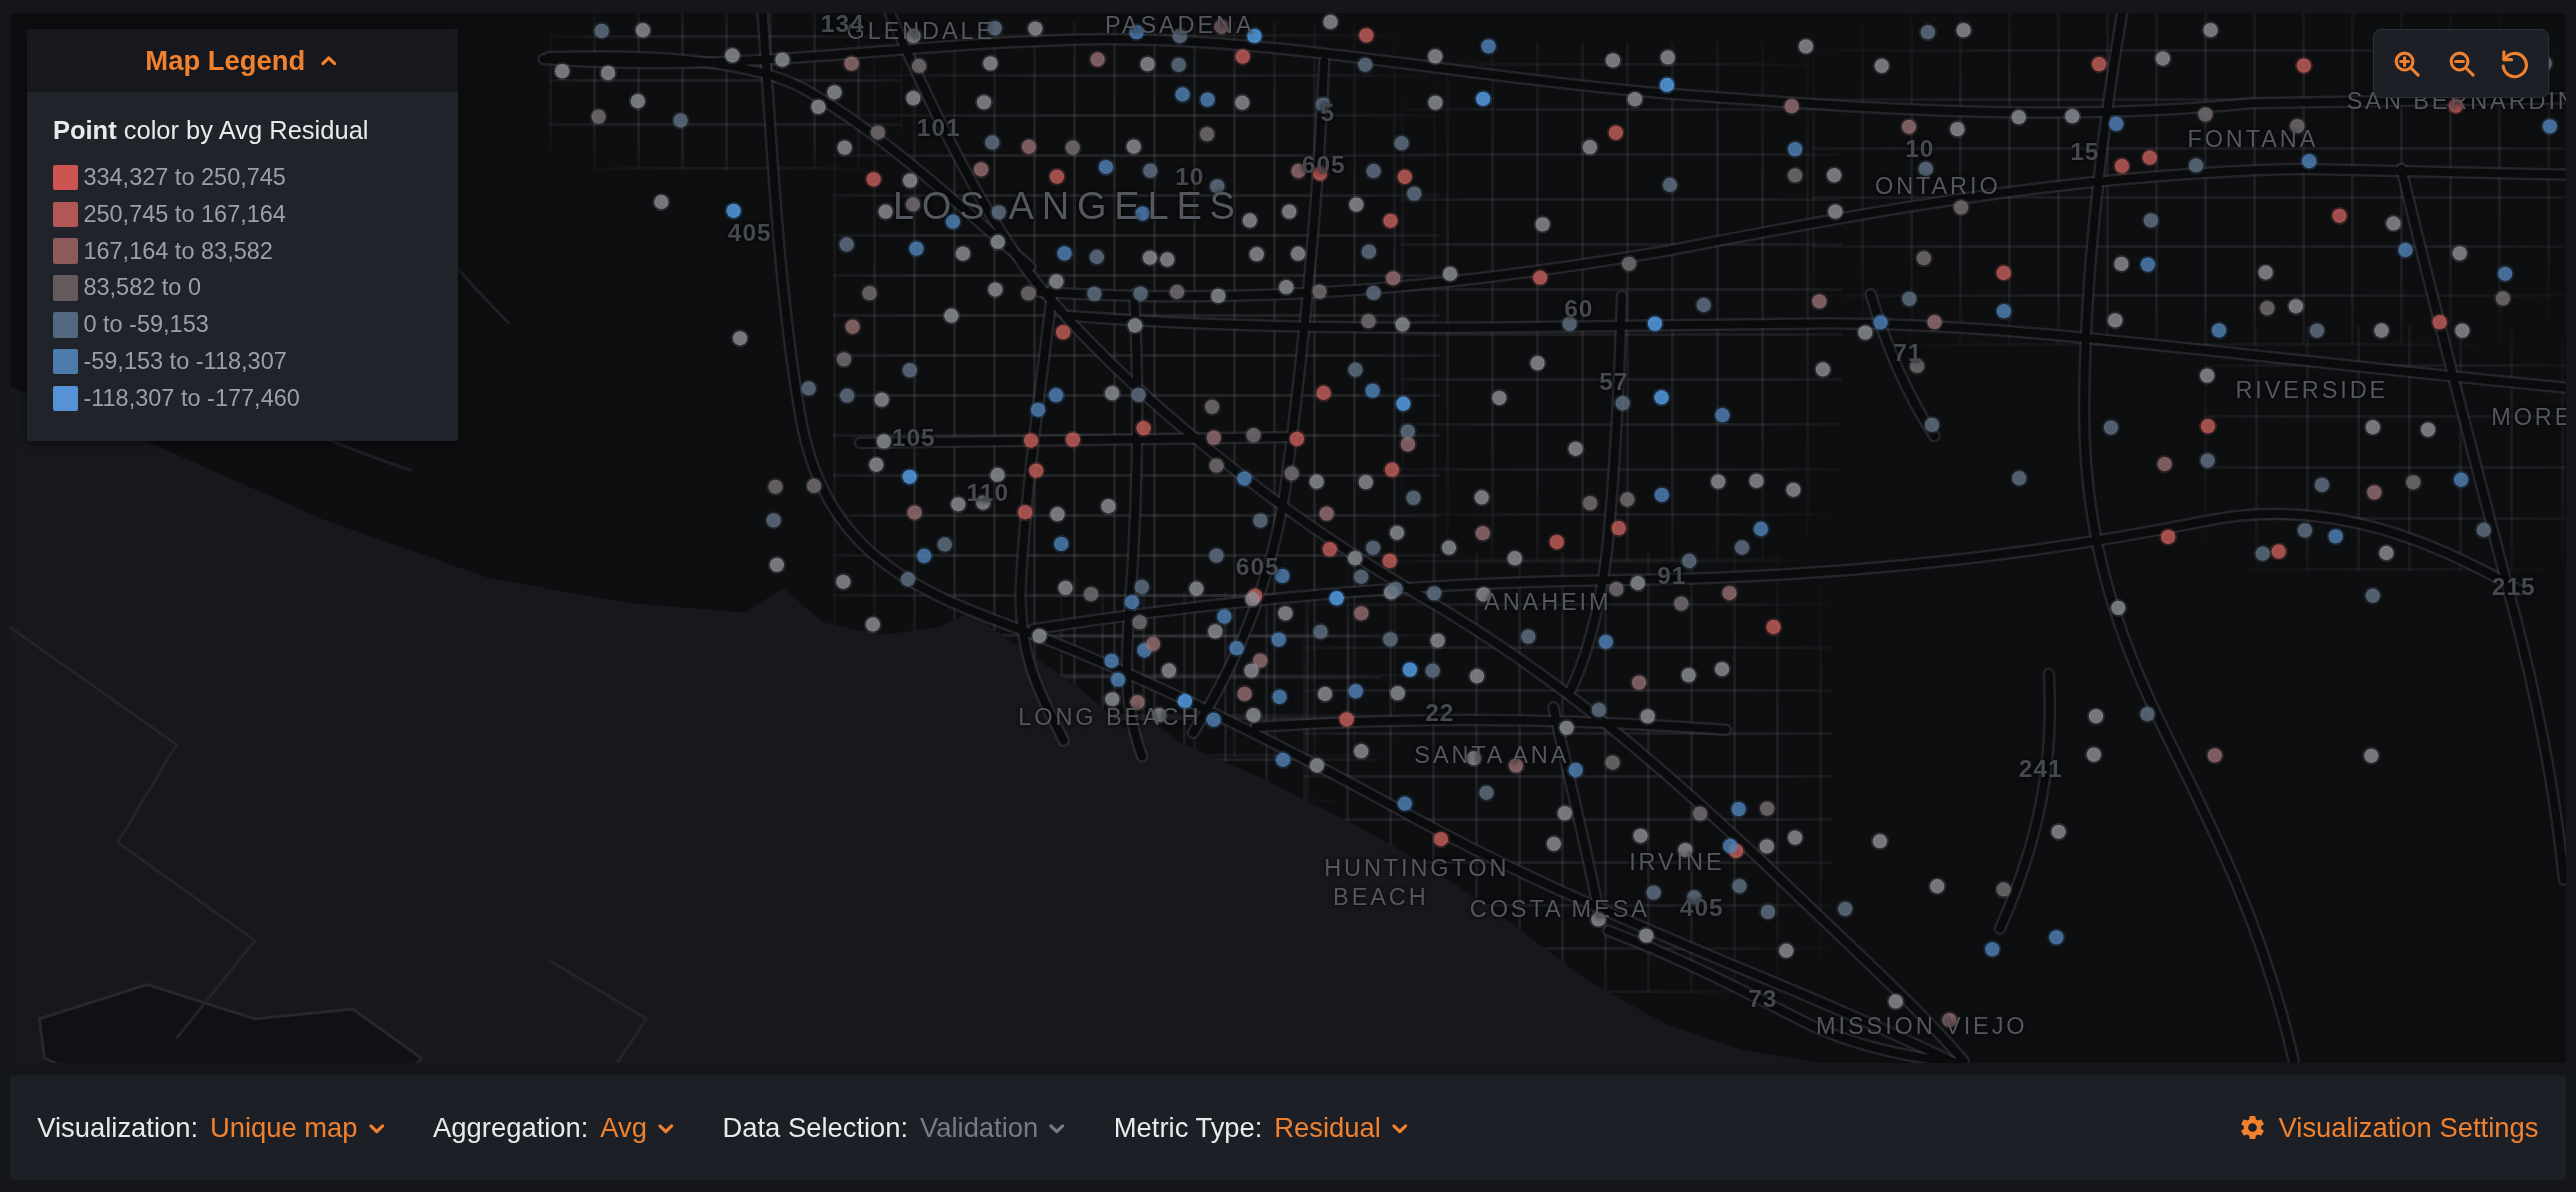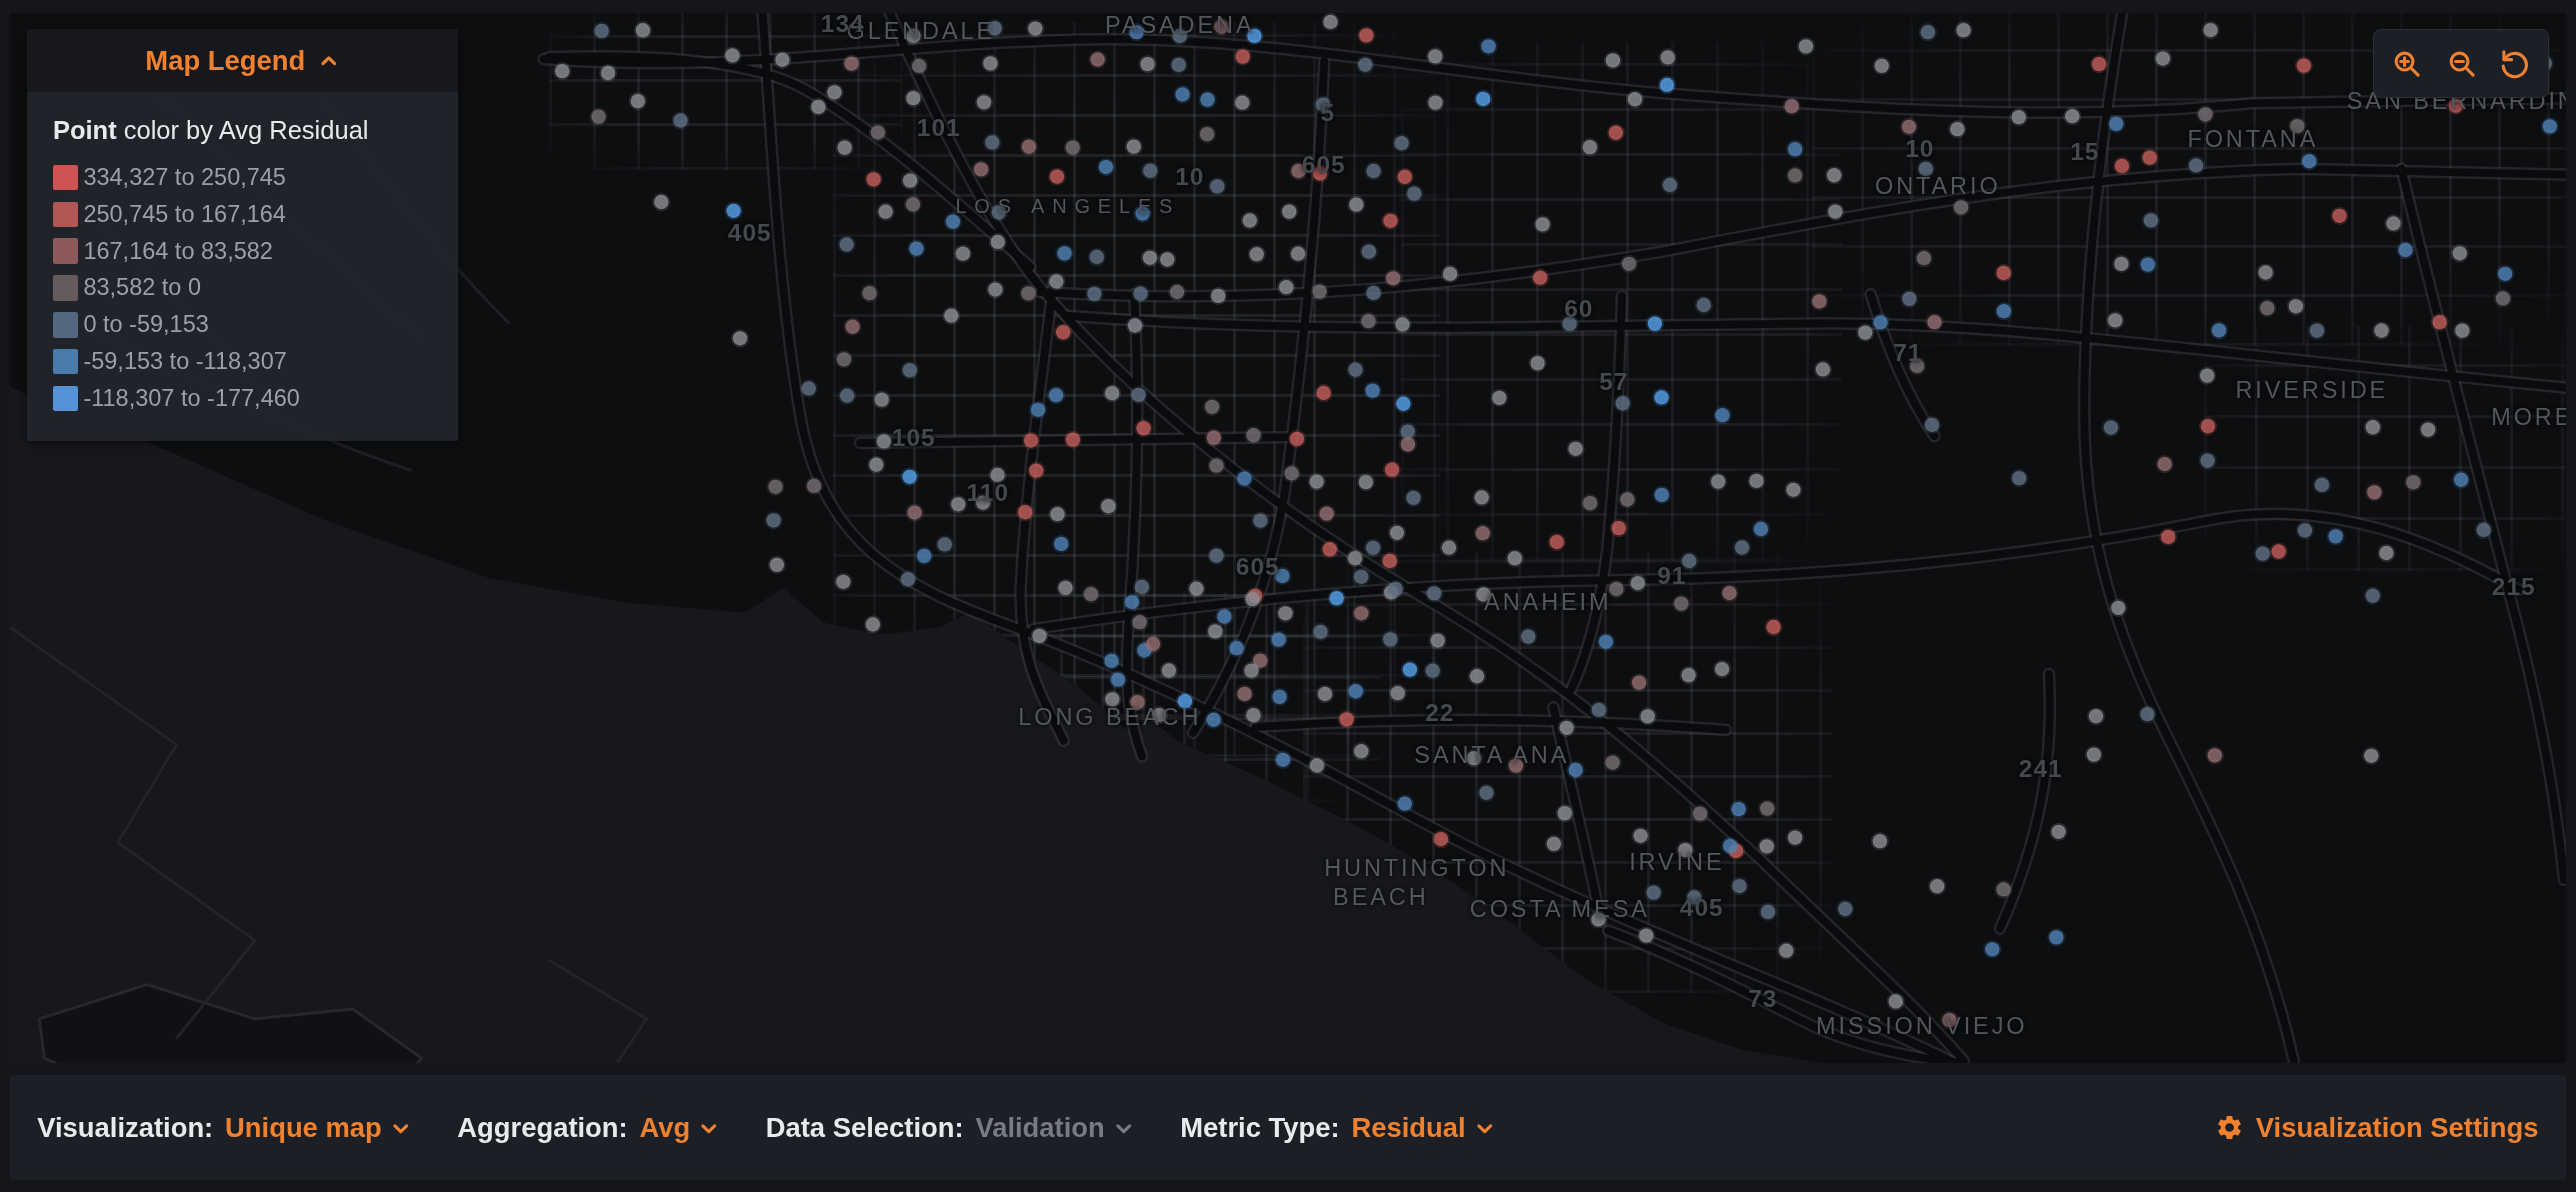--- a/index.html
+++ b/index.html
@@ -39,21 +39,21 @@
   .ctrl-btn{width:39px;height:39px;display:flex;align-items:center;justify-content:center;
             color:#f0812f;cursor:pointer;}
 
   
   .attribution{position:absolute;right:0;bottom:0;z-index:25;background:#ababab;
                color:#333;font-size:24.5px;padding:3.9px 11.8px;line-height:29px;}
 
   
   .toolbar{position:absolute;left:9.8px;top:1075px;width:2556px;height:105px;
            background:#1c1f25;border-radius:3.9px;display:flex;align-items:center;
-           padding:0 27.4px;box-sizing:border-box;gap:45px;font-size:27.4px;font-weight:700;}
+           padding:0 27.4px;box-sizing:border-box;gap:45px;font-size:27.4px;font-weight:400;}
   .tb-group{display:flex;align-items:center;gap:11.8px;}
   .tb-label{color:#e9eaec;}
   .tb-pick{display:flex;align-items:center;gap:7px;cursor:pointer;}
   .tb-value.orange{color:#f0812f;}
   .tb-value.muted{color:#767c84;}
   .tb-chevron{margin-top:2.9px;}
   .tb-settings{margin-left:auto;display:flex;align-items:center;gap:11.8px;
                color:#f0812f;cursor:pointer;}
 </style>
 </head>
@@ -517,21 +517,21 @@
       <circle cx="2310.3" cy="565.0" r="7.3" fill="#5f7082" fill-opacity="0.82" stroke="#5f7082" stroke-width="4" stroke-opacity="0.22"></circle>
       <circle cx="2384.8" cy="547.3" r="7.3" fill="#4f81b4" fill-opacity="0.82" stroke="#4f81b4" stroke-width="4" stroke-opacity="0.22"></circle>
       <circle cx="2436.6" cy="564.3" r="7.3" fill="#8b8e95" fill-opacity="0.82" stroke="#8b8e95" stroke-width="4" stroke-opacity="0.22"></circle>
       <circle cx="2422.7" cy="607.9" r="7.3" fill="#5f7082" fill-opacity="0.82" stroke="#5f7082" stroke-width="4" stroke-opacity="0.22"></circle>
       <circle cx="2421.2" cy="771.4" r="7.3" fill="#8b8e95" fill-opacity="0.82" stroke="#8b8e95" stroke-width="4" stroke-opacity="0.22"></circle>
     </svg>
 
   <div id="map-labels">
       <span class="map-label" style="left: 911px; top: 18.6px; font-size: 23.5px;">GLENDALE</span>
       <span class="map-label" style="left: 1170px; top: 12.7px; font-size: 23.5px;">PASADENA</span>
-      <span class="map-label" style="left: 1058px; top: 193px; font-size: 20px; letter-spacing: 7.8px;">LOS ANGELES</span>
+      <span class="map-label" style="left: 1058px; top: 193px; font-size: 38px; letter-spacing: 7.8px;">LOS ANGELES</span>
       <span class="map-label" style="left: 1928px; top: 173px; font-size: 23.5px;">ONTARIO</span>
       <span class="map-label" style="left: 2243px; top: 126px; font-size: 23.5px;">FONTANA</span>
       <span class="map-label" style="left: 2463px; top: 88px; font-size: 23.5px;">SAN BERNARDINO</span>
       <span class="map-label" style="left: 2302px; top: 377px; font-size: 23.5px;">RIVERSIDE</span>
       <span class="map-label" style="left: 2543px; top: 404px; font-size: 23.5px;">MORENO</span>
       <span class="map-label" style="left: 1538px; top: 589px; font-size: 23.5px;">ANAHEIM</span>
       <span class="map-label" style="left: 1100px; top: 704px; font-size: 23.5px;">LONG BEACH</span>
       <span class="map-label" style="left: 1482px; top: 742px; font-size: 23.5px;">SANTA ANA</span>
       <span class="map-label" style="left: 1407px; top: 855px; font-size: 23.5px;">HUNTINGTON</span>
       <span class="map-label" style="left: 1371px; top: 884px; font-size: 23.5px;">BEACH</span>

